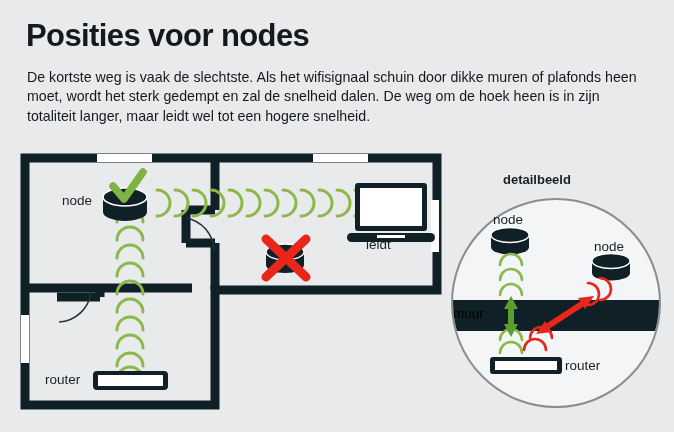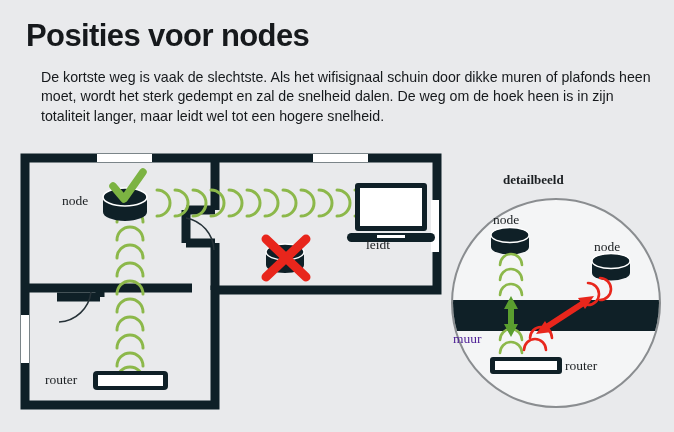--- a/index.html
+++ b/index.html
@@ -34,42 +34,41 @@
   }
   .intro {
     position: absolute;
     left: 27px;
     top: 68px;
     width: 615px;
     font-size: 14.2px;
     line-height: 19.4px;
     color: #16191c;
     font-family: "Liberation Sans", sans-serif;
-    margin-left: 14px;
   }
   
   .stage {
     position: absolute;
     left: 0;
     top: 0;
     width: 674px;
     height: 432px;
     pointer-events: none;
   }
   .stage svg { display:block; }
 
   
   .lbl {
     position: absolute;
-    font-family: Liberation Serif, serif;
+    font-family: Liberation Sans, sans-serif;
     font-size: 13.5px;
     color: #1b1f22;
     white-space: nowrap;
   }
-  .lbl-white { color: #4c1d95; margin-top: 25px; }
+  .lbl-white { color: #000000; }
   .lbl-bold { font-weight: bold; font-size: 13px; }
 
   .lbl-node-main   { left: 62px;  top: 193px; }
   .lbl-router-main { left: 45px;  top: 372px; }
   .lbl-client      { left: 366px; top: 237px; }
   .lbl-detailbeeld { left: 503px; top: 172px; }
   .lbl-node-d1     { left: 493px; top: 212px; }
   .lbl-node-d2     { left: 594px; top: 239px; }
   .lbl-muur        { left: 453px; top: 306px; }
   .lbl-router-d    { left: 565px; top: 358px; }

